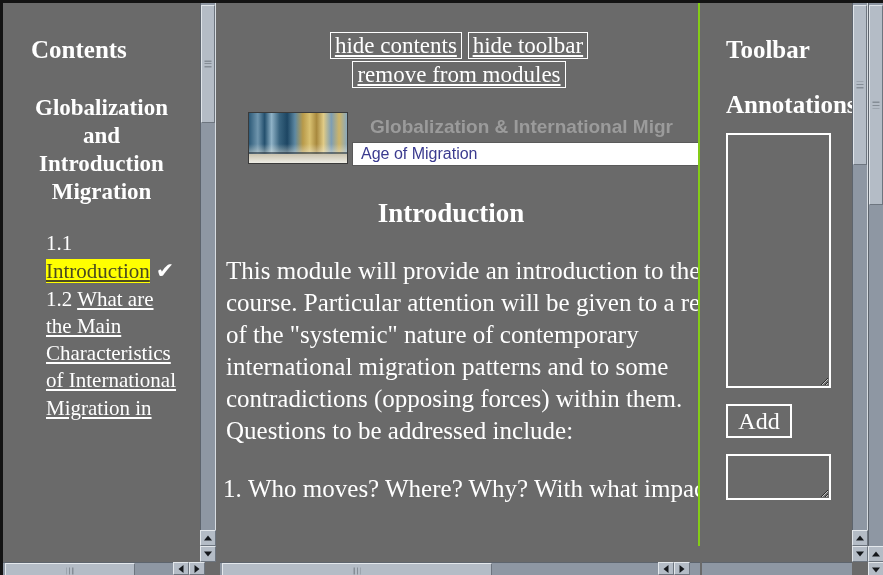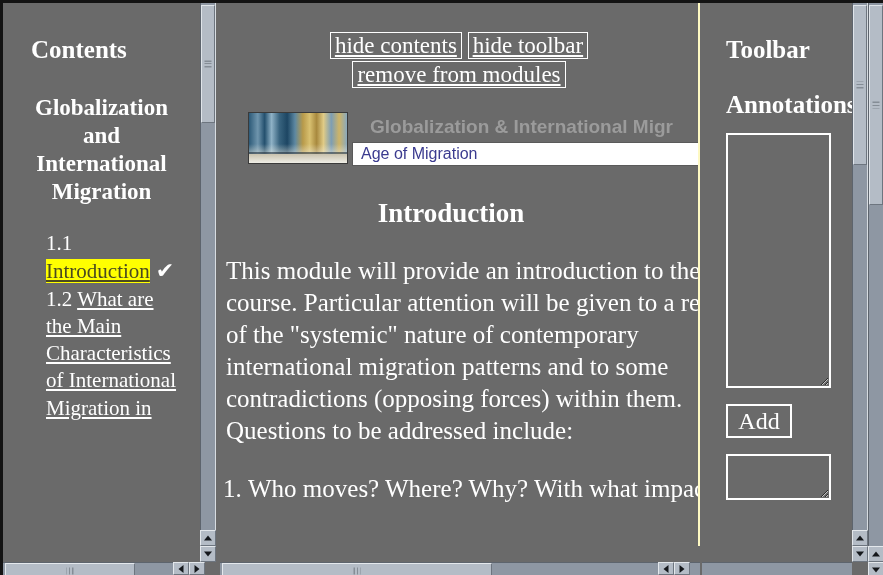--- a/index.html
+++ b/index.html
@@ -155,21 +155,21 @@
     letter-spacing: 0;
   }
 
   
   #content-panel {
     position: absolute;
     left: 217px; top: 0;
     width: 480px; height: 543px;
     background: #6a6a6a;
     overflow: hidden;
-    border-right: 2px solid #fef9c3;
+    border-right: 2px solid #84cc16;
   }
   #toolbar-links {
     text-align: center;
     padding: 28px 10px 0 10px;
     color: #ffffff;
     font-size: 23px;
     line-height: 1.28;
   }
   .tb-link {
     color: #ffffff;
@@ -306,21 +306,21 @@
   }
 </style>
 </head>
 <body>
 
 <div id="app">
 
   <div id="contents-panel">
     <div class="panel-h1">Contents</div>
 
-    <div id="contents-title">Globalization and International Migration</div>
+    <div id="contents-title">Globalization and Introduction Migration</div>
 
     <div id="toc">
 
 
       <div class="toc-l2">
         <span>1.1</span>
         <a class="toc-link current" href="#">Introduction</a><span class="check">✔</span>
       </div>
 
       <div class="toc-l2">

